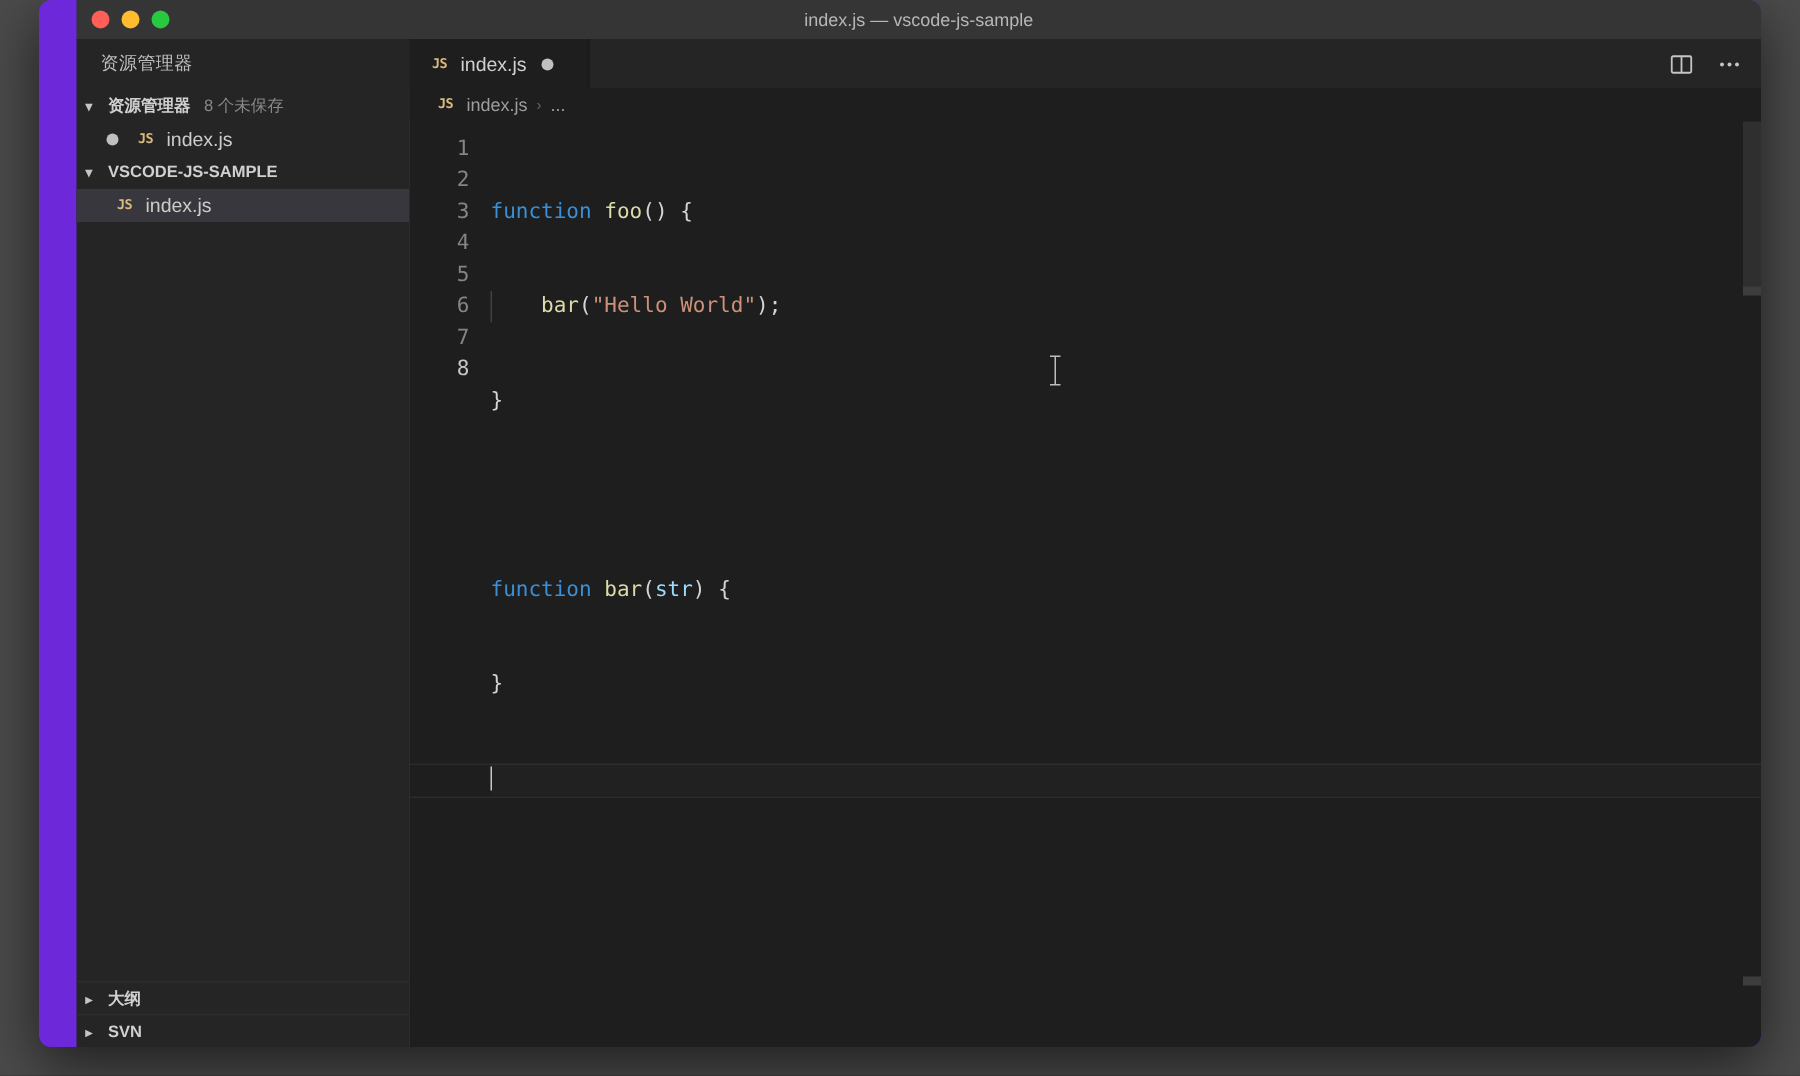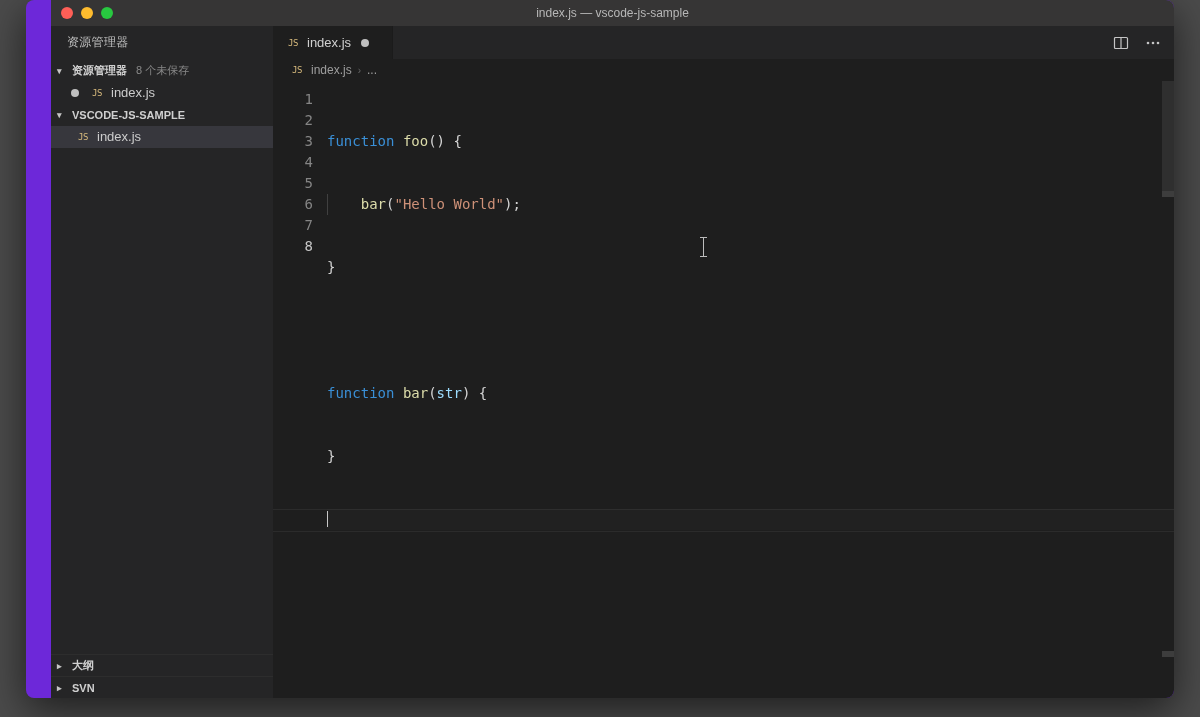--- a/index.html
+++ b/index.html
@@ -28,21 +28,21 @@
   .section-header .badge { font-weight: 400; color: #888; margin-left: 4px; }
   .tree { padding: 0 0; }
   .tree-row {
     height: 22px; display: flex; align-items: center; gap: 6px; padding-left: 18px;
     color: #ccc; font-size: 13px; cursor: pointer;
   }
   .tree-row.active { background: #37373d; }
   .dot-indicator { width: 8px; height: 8px; border-radius: 50%; background: #c0c0c0; display: inline-block; margin-left: 2px; margin-right: 4px; }
   .js-icon {
     display: inline-flex; width: 16px; height: 14px; align-items: center; justify-content: center;
-    color: #d7ba7d; font-weight: 400; font-size: 9px; font-family: "Menlo","Consolas",monospace;
+    color: #d7ba7d; font-weight: 700; font-size: 9px; font-family: "Menlo","Consolas",monospace;
     letter-spacing: -0.5px;
   }
   .sidebar-spacer { flex: 1 1 auto; }
   .bottom-section .section-header { border-top: 1px solid #2d2d2d; }
 
   .editor-area { flex: 1 1 auto; display: flex; flex-direction: column; background: #1e1e1e; min-width: 0; }
   .tabbar { height: 34px; background: #252526; display: flex; align-items: stretch; }
   .tab {
     display: flex; align-items: center; gap: 6px; padding: 0 12px;
     background: #1e1e1e; color: #d0d0d0; font-size: 13px; border-right: 1px solid #1b1b1b;

